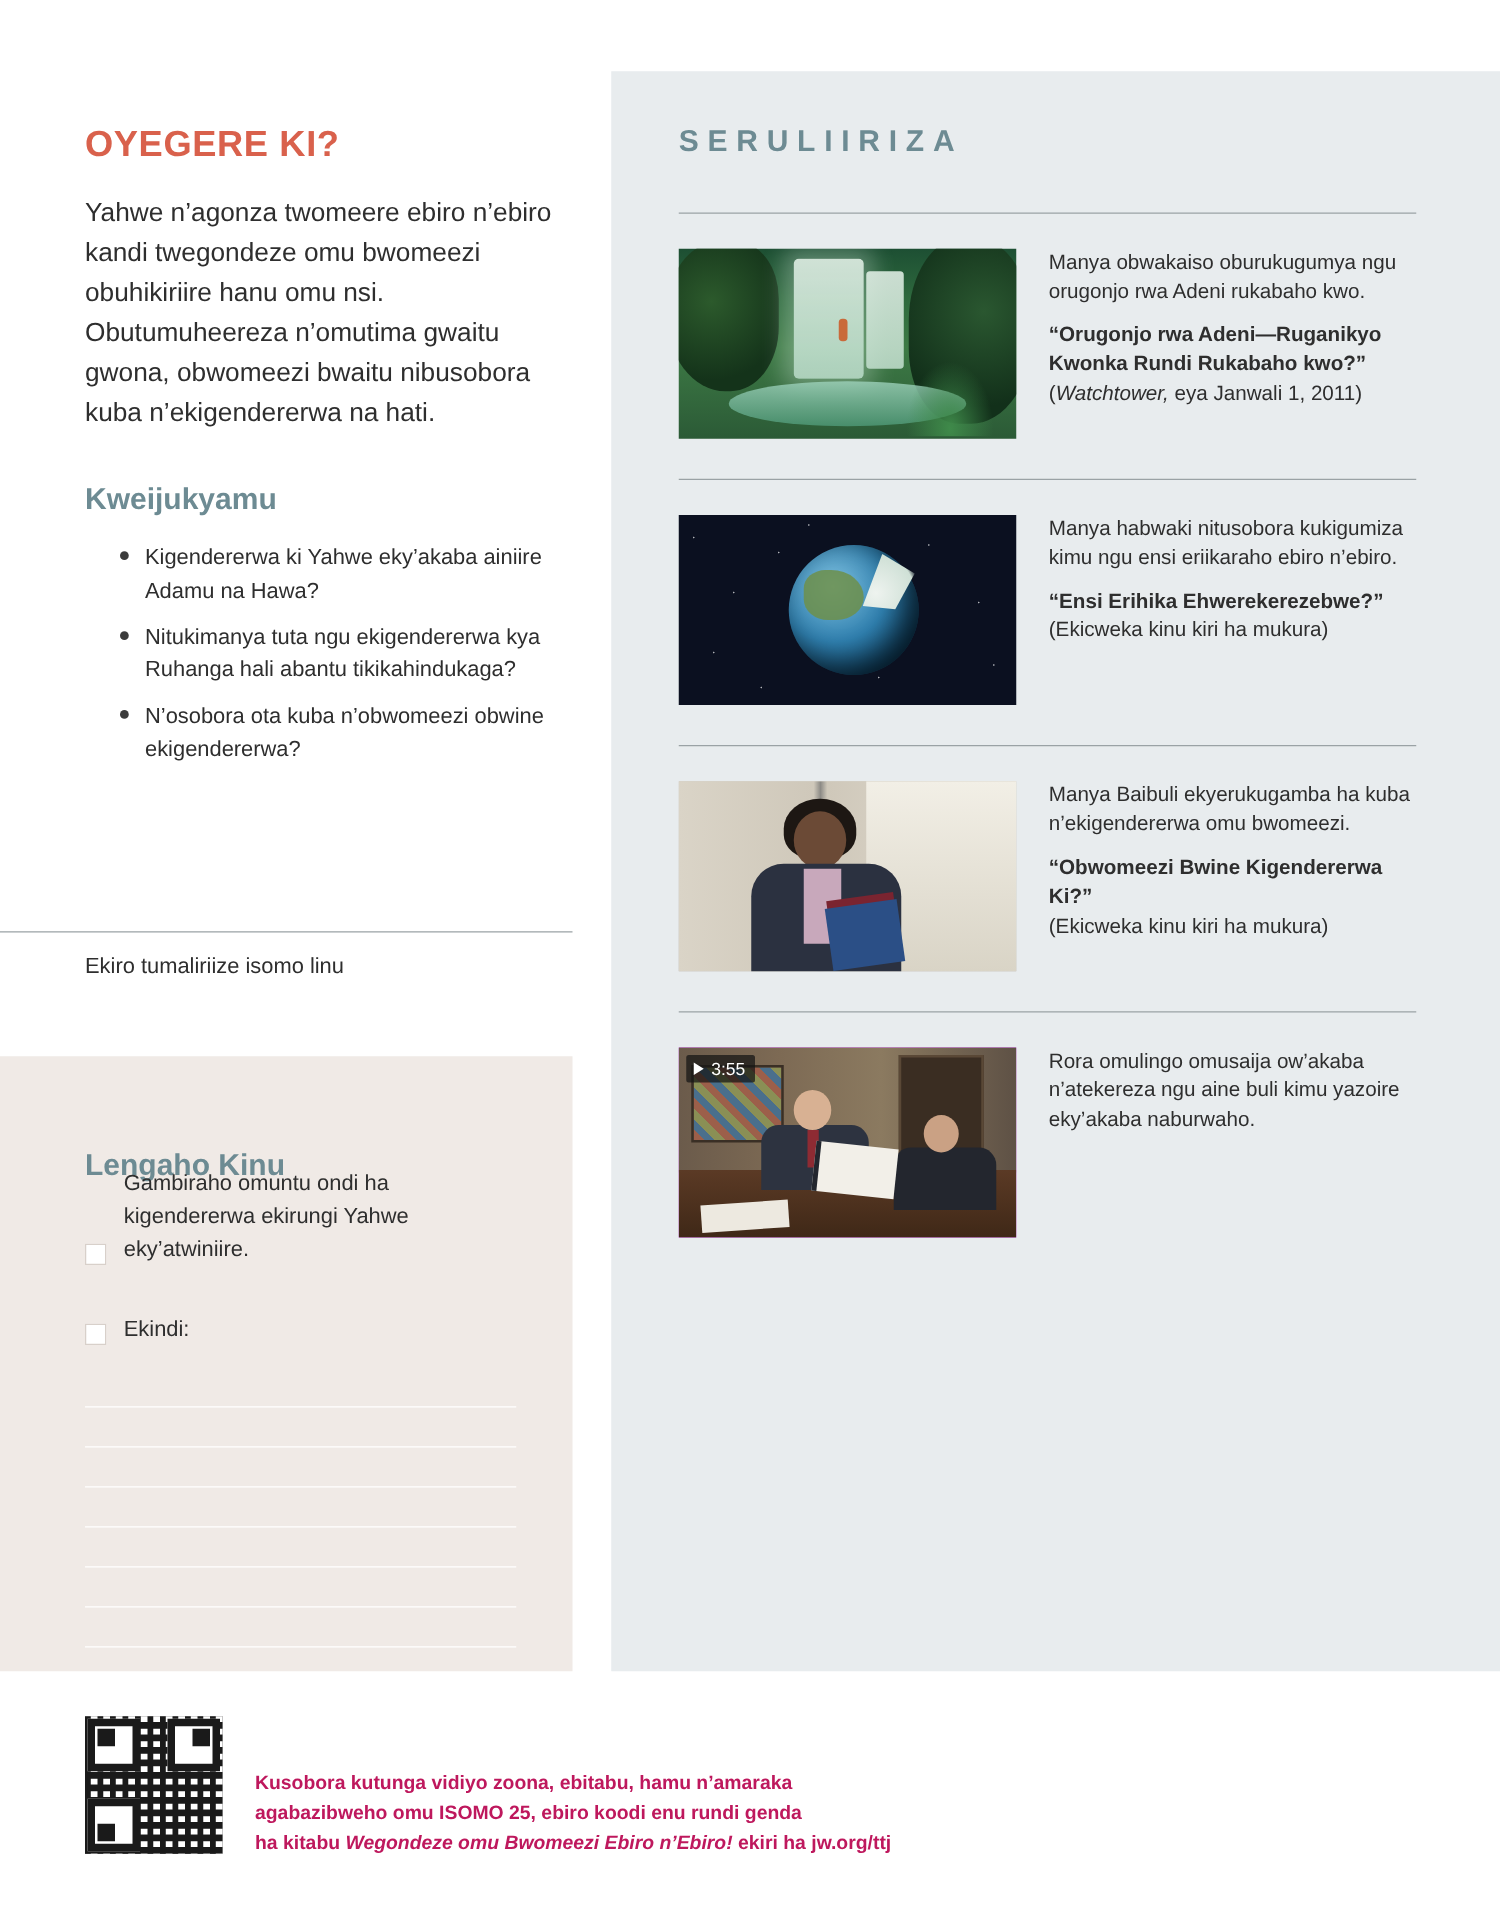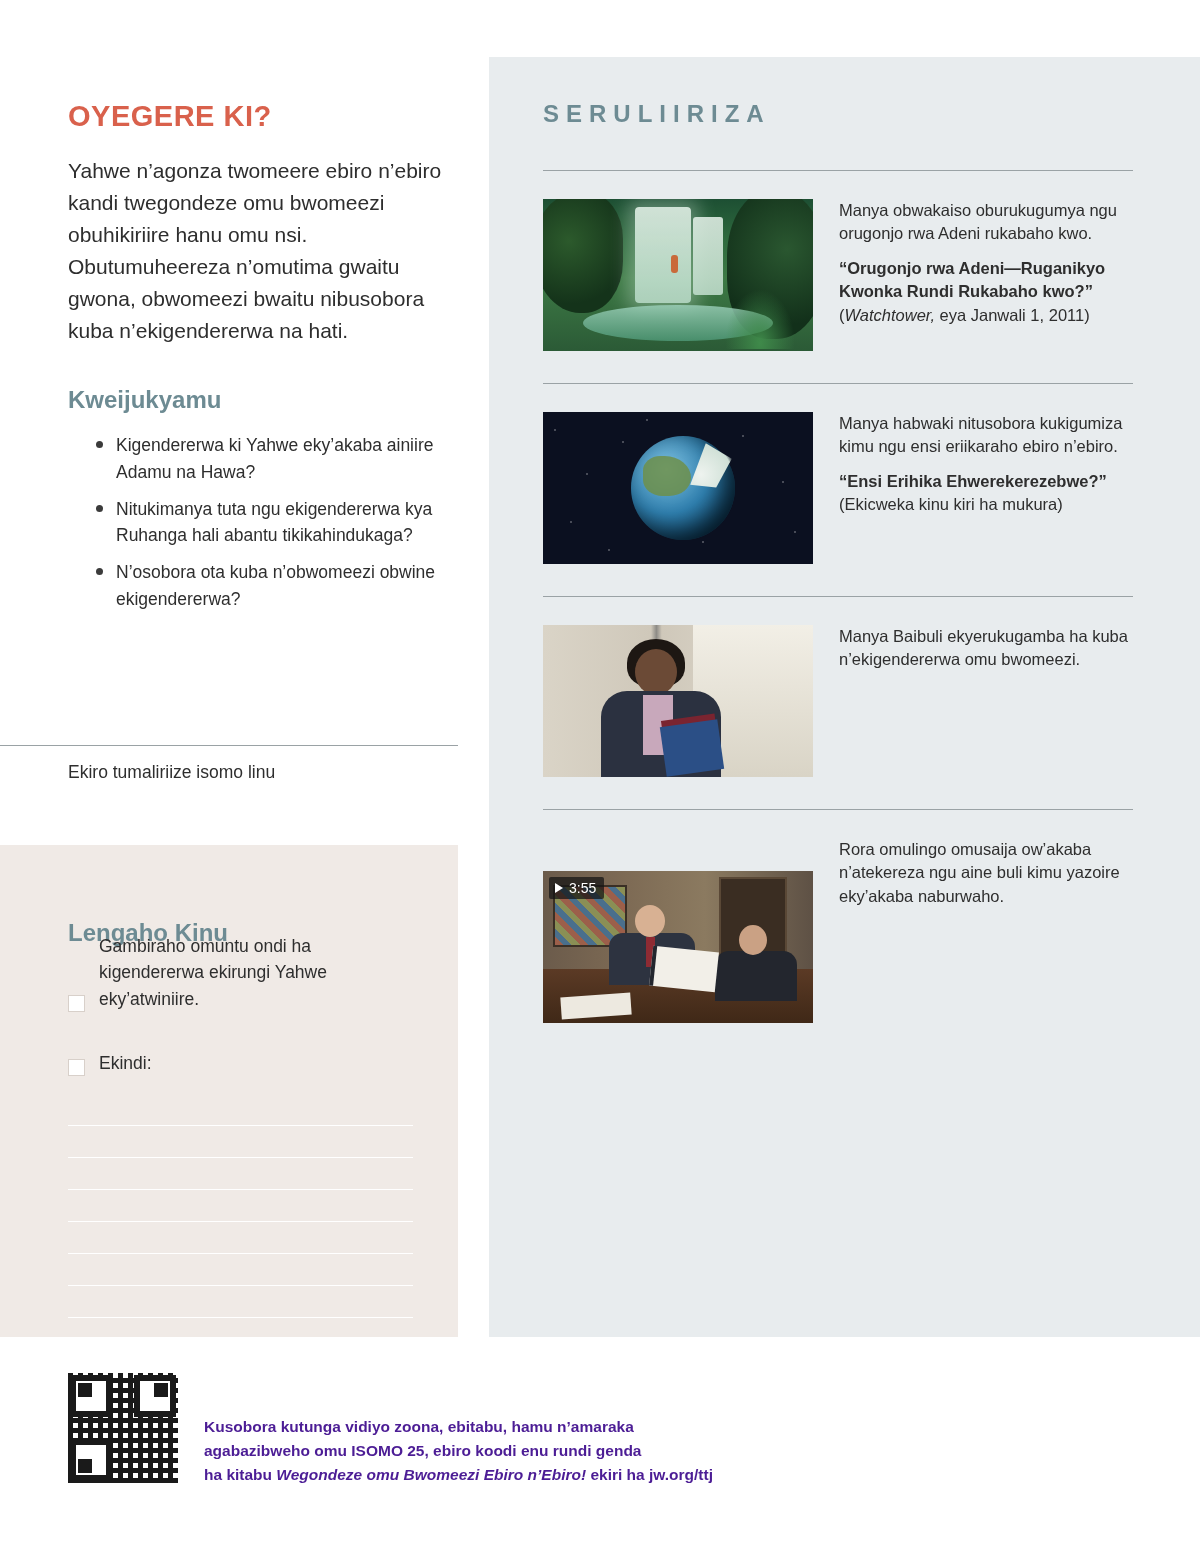--- a/index.html
+++ b/index.html
@@ -287,21 +287,21 @@
     position:absolute; left:100px; top:70px; width:30px; height:60px;
     background:#c8a8bb;
   }
   .art-woman .books {
     position:absolute; left:120px; top:98px; width:58px; height:50px;
     background:#2b4f86; transform: rotate(-8deg);
     box-shadow: 0 -8px 0 -2px #7a2430;
   }
 
   
-  .art-video { background:#a21caf;margin-top:33px; }
+  .art-video { background:#a21caf; }
   .art-video .backwall {
     position:absolute; left:0; top:0; width:100%; height:100px;
     background: linear-gradient(90deg,#6b5b4b 0%, #7d6a54 30%, #8b7a60 60%, #5e5145 100%);
   }
   .art-video .picture {
     position:absolute; left:10px; top:14px; width:70px; height:58px;
     background: repeating-linear-gradient(45deg,#9c5f4a 0 6px,#4a6f8c 6px 12px,#8a8f55 12px 18px);
     border:2px solid #3a2f25;
   }
   .art-video .door {
@@ -391,21 +391,21 @@
   }
   .qr:before { left: 2px; top: 2px; }
   .qr:after { right: 2px; top: 2px; }
   .qr .q3 { left: 2px; bottom: 2px; }
   .qr .qc { position:absolute; left:10px; top:10px; width:14px; height:14px; background:#1a1a1a; z-index:2;}
   .qr .qc2 { position:absolute; right:10px; top:10px; width:14px; height:14px; background:#1a1a1a; z-index:2;}
   .qr .qc3 { position:absolute; left:10px; bottom:10px; width:14px; height:14px; background:#1a1a1a; z-index:2;}
   .footer-text {
     font-size: 15.5px;
     line-height: 1.55;
-    color: #4c1d95;
+    color: #be185d;
     font-weight: bold;
     padding-top: 42px;
   }
   .footer-text p { margin: 0; }
 </style>
 </head>
 <body>
 
 <div class="right-panel-bg"></div>
 
@@ -492,20 +492,24 @@
       <div class="wall"></div>
       <div class="window"></div>
       <div class="hair"></div>
       <div class="head"></div>
       <div class="body"></div>
       <div class="blouse"></div>
       <div class="books"></div>
     </div>
     <div class="item-text">
       <p>Manya Baibuli ekyerukugamba ha kuba n’ekigendererwa omu bwomeezi.</p>
+      <p>
+        <span class="bold">“Obwomeezi Bwine Kigendererwa Ki?”</span><br>
+        <span>(Ekicweka kinu kiri ha mukura)</span>
+      </p>
     </div>
   </div>
 
   <div class="hr-line"></div>
   <div class="item-row">
     <div class="thumb art-video">
       <div class="backwall"></div>
       <div class="picture"></div>
       <div class="door"></div>
       <div class="table"></div>

